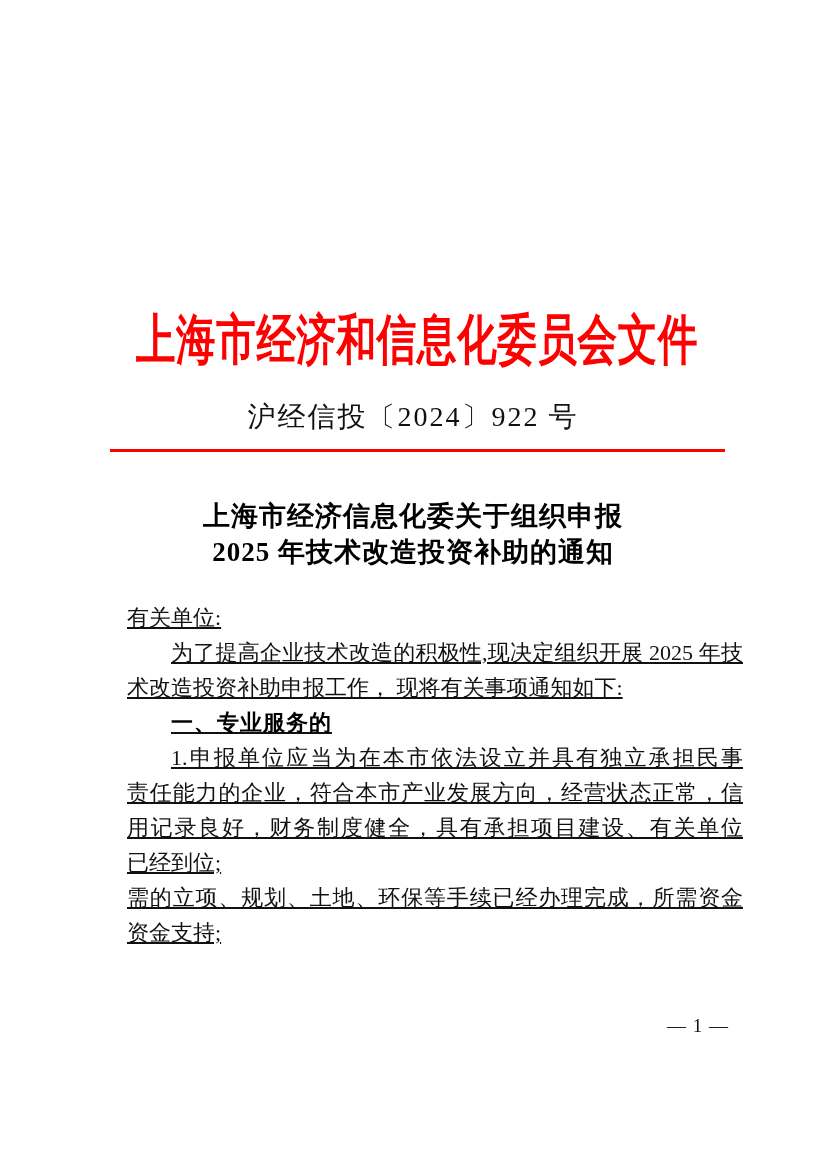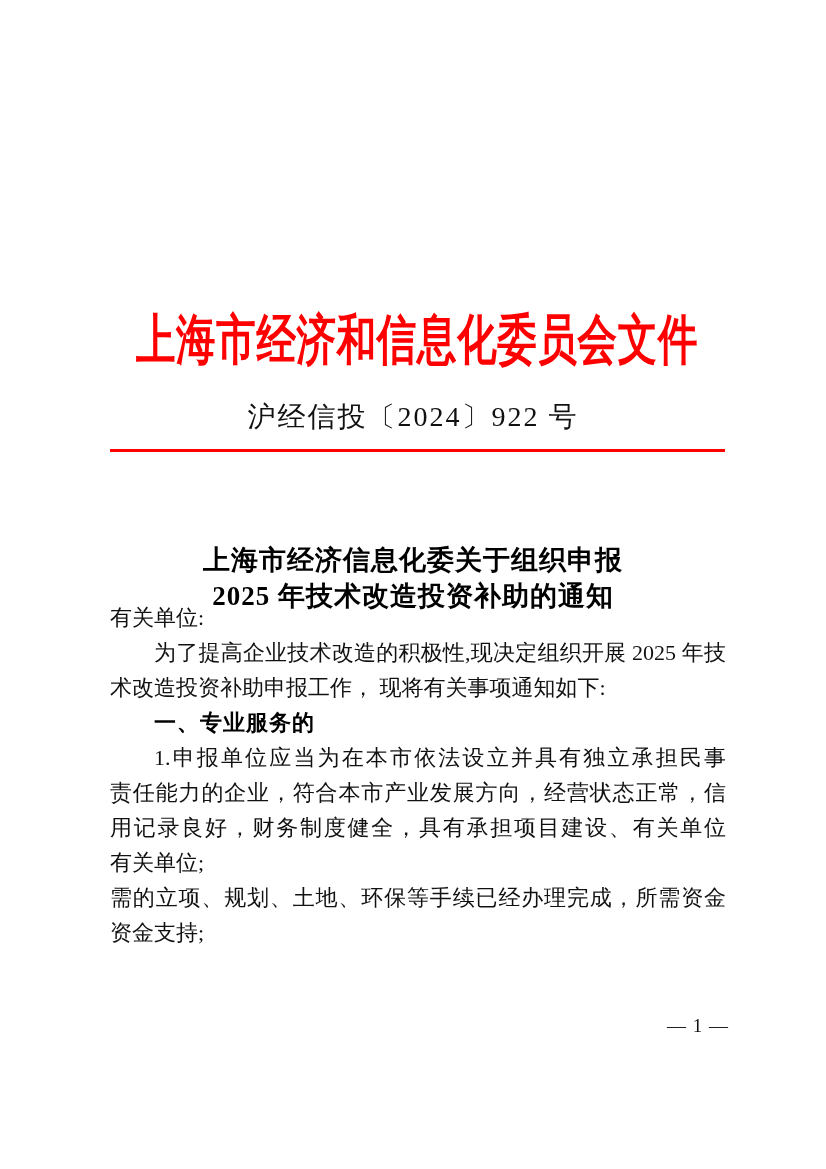--- a/index.html
+++ b/index.html
@@ -63,31 +63,31 @@
     position: absolute;
     top: 498px;
     left: 0;
     width: 826px;
     text-align: center;
     font-weight: 700;
     font-size: 27px;
     line-height: 36px;
     letter-spacing: 1px;
     color: #000000;
-    margin-top: 44px;
   }
   
   .body-block {
     position: absolute;
     top: 600px;
-    left: 110px;
+    left: 127px;
     width: 616px;
     font-size: 22px;
     line-height: 35px;
     color: #111111;
+    text-decoration: underline;
   }
   .line {
     height: 35px;
     white-space: pre-wrap;
   }
   .indent { text-indent: 2em; }
   .just {
     text-align: justify;
     text-align-last: justify;
   }
@@ -127,20 +127,20 @@
   </div>
 
   <div class="body-block">
     <div class="line">有关单位:</div>
     <div class="line indent just">为了提高企业技术改造的积极性,现决定组织开展 2025 年技</div>
     <div class="line">术改造投资补助申报工作， 现将有关事项通知如下:</div>
     <div class="line indent heading">一、专业服务的</div>
     <div class="line indent just">1.申报单位应当为在本市依法设立并具有独立承担民事</div>
     <div class="line just">责任能力的企业，符合本市产业发展方向，经营状态正常，信</div>
     <div class="line just">用记录良好，财务制度健全，具有承担项目建设、有关单位</div>
-    <div class="line">有关单位;</div>
+    <div class="line">已经到位;</div>
     <div class="line just">需的立项、规划、土地、环保等手续已经办理完成，所需资金</div>
     <div class="line">资金支持;</div>
   </div>
 
   <div class="page-number">— 1 —</div>
 
 </div>
 
 </body></html>

